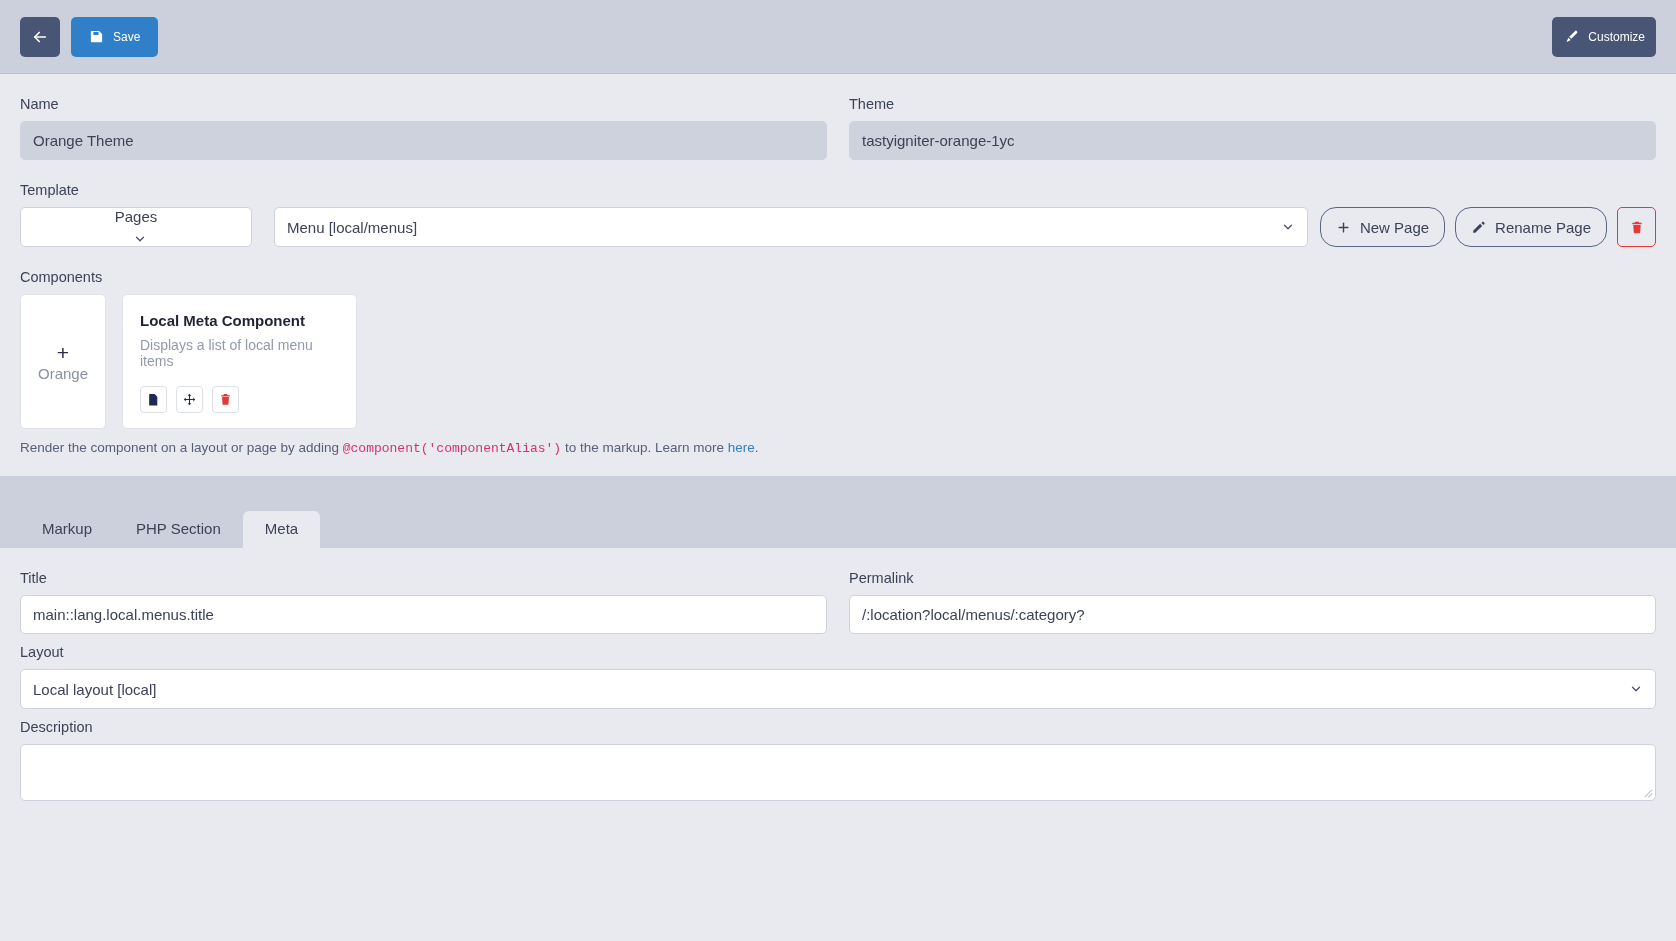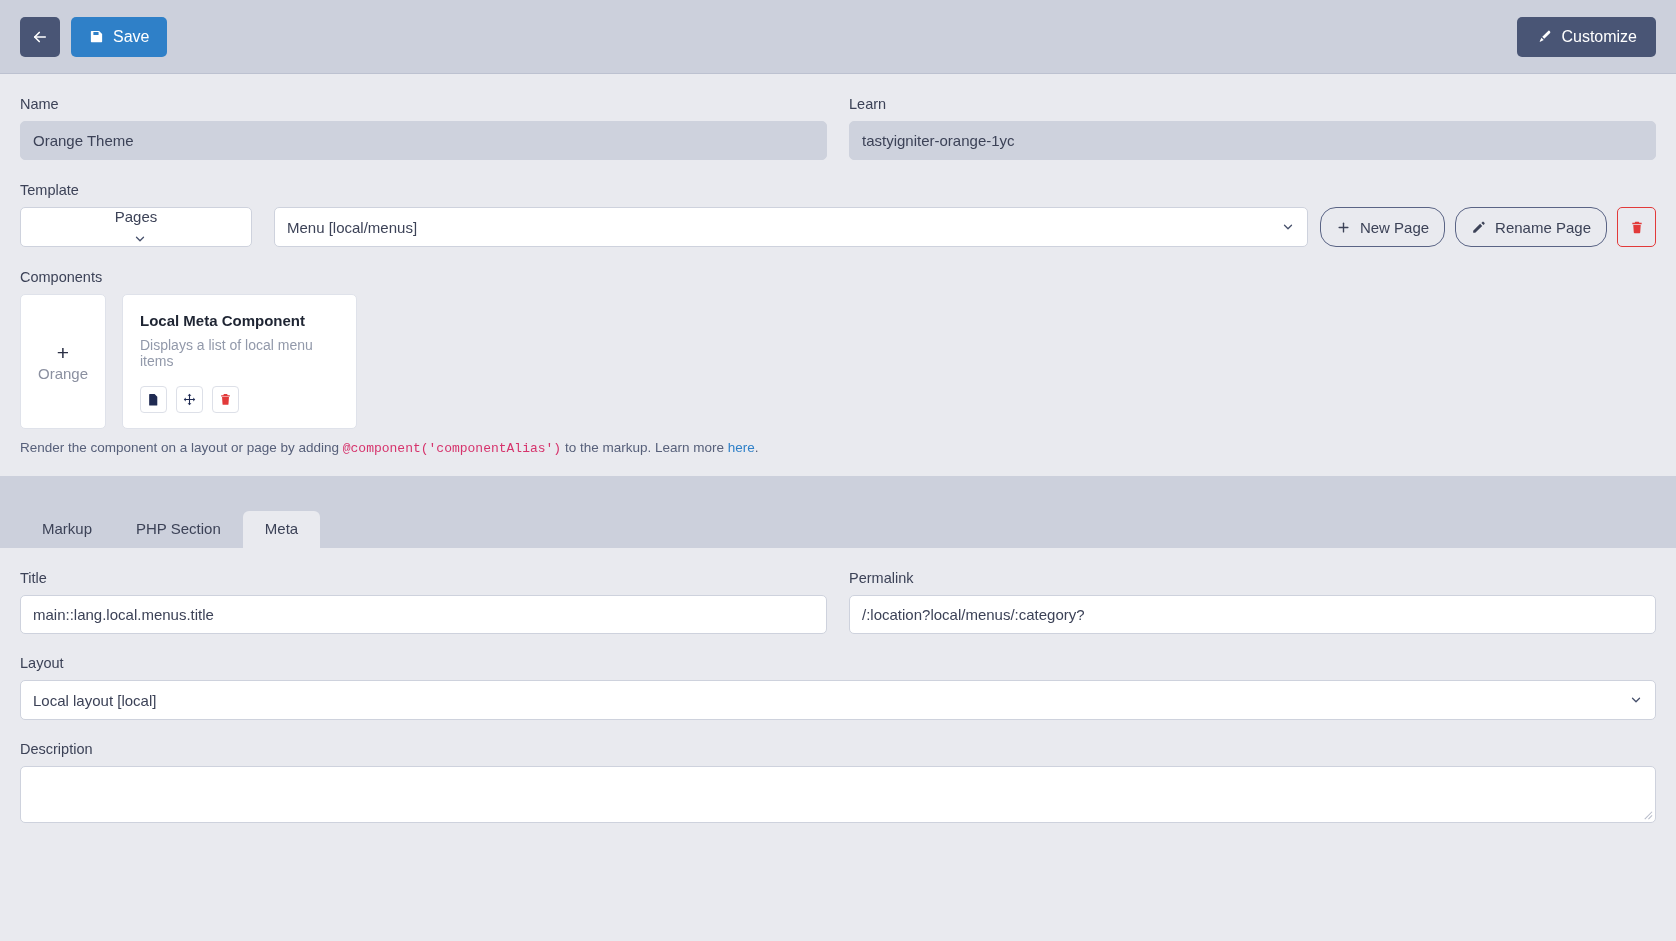--- a/index.html
+++ b/index.html
@@ -25,41 +25,41 @@
   }
   .toolbar-left { display: flex; align-items: center; gap: 11px; }
   .toolbar-right { margin-left: auto; display: flex; align-items: center; }
 
   .btn {
     display: inline-flex;
     align-items: center;
     justify-content: center;
     gap: 9px;
     border-radius: 5px;
-    font-size: 16px;
+    font-size: 12px;
     cursor: pointer;
     border: 1px solid transparent;
     white-space: nowrap;
     font-family: "Liberation Sans", sans-serif;
   }
   .btn-back {
     width: 40px; height: 40px;
     background: #495575;
     color: #ffffff;
   }
   .btn-save {
     height: 40px;
     padding: 0 17px;
     background: #2f80c8;
     color: #ffffff;
     font-weight: 400;
   }
   .btn-customize {
     height: 40px;
-    padding: 0 18px;
+    padding: 0 10px;
     background: #495575;
     color: #ffffff;
   }
 
   
   .body-wrap { padding: 0; }
   .section {
     padding: 22px 20px 0 20px;
   }
   .field-label {
@@ -210,21 +210,21 @@
     background: transparent;
     line-height: 1.2;
   }
   .tab.active {
     background: #e9eaef;
     color: #3c4257;
   }
 
   
   .meta-pane { padding: 22px 20px 0 20px; background: #e9eaef; }
-  .mt22 { margin-top: 21px; }
+  .mt22 { margin-top: 10px; }
 
   .textarea {
     width: 100%;
     height: 57px;
     border-radius: 5px;
     border: 1px solid #ced2dd;
     background: #ffffff;
     position: relative;
   }
   .resize-grip {
@@ -273,21 +273,21 @@
 
 <div class="body-wrap">
 
   <div class="section">
     <div class="row-2">
       <div class="col">
         <span class="field-label">Name</span>
         <div class="input disabled">Orange Theme</div>
       </div>
       <div class="col">
-        <span class="field-label">Learn</span>
+        <span class="field-label">Theme</span>
         <div class="input disabled">tastyigniter-orange-1yc</div>
       </div>
     </div>
   </div>
 
   <div class="section">
     <span class="field-label">Template</span>
     <div class="template-row">
       <div class="select sel-pages">
         <span class="sel-text">Pages</span>

